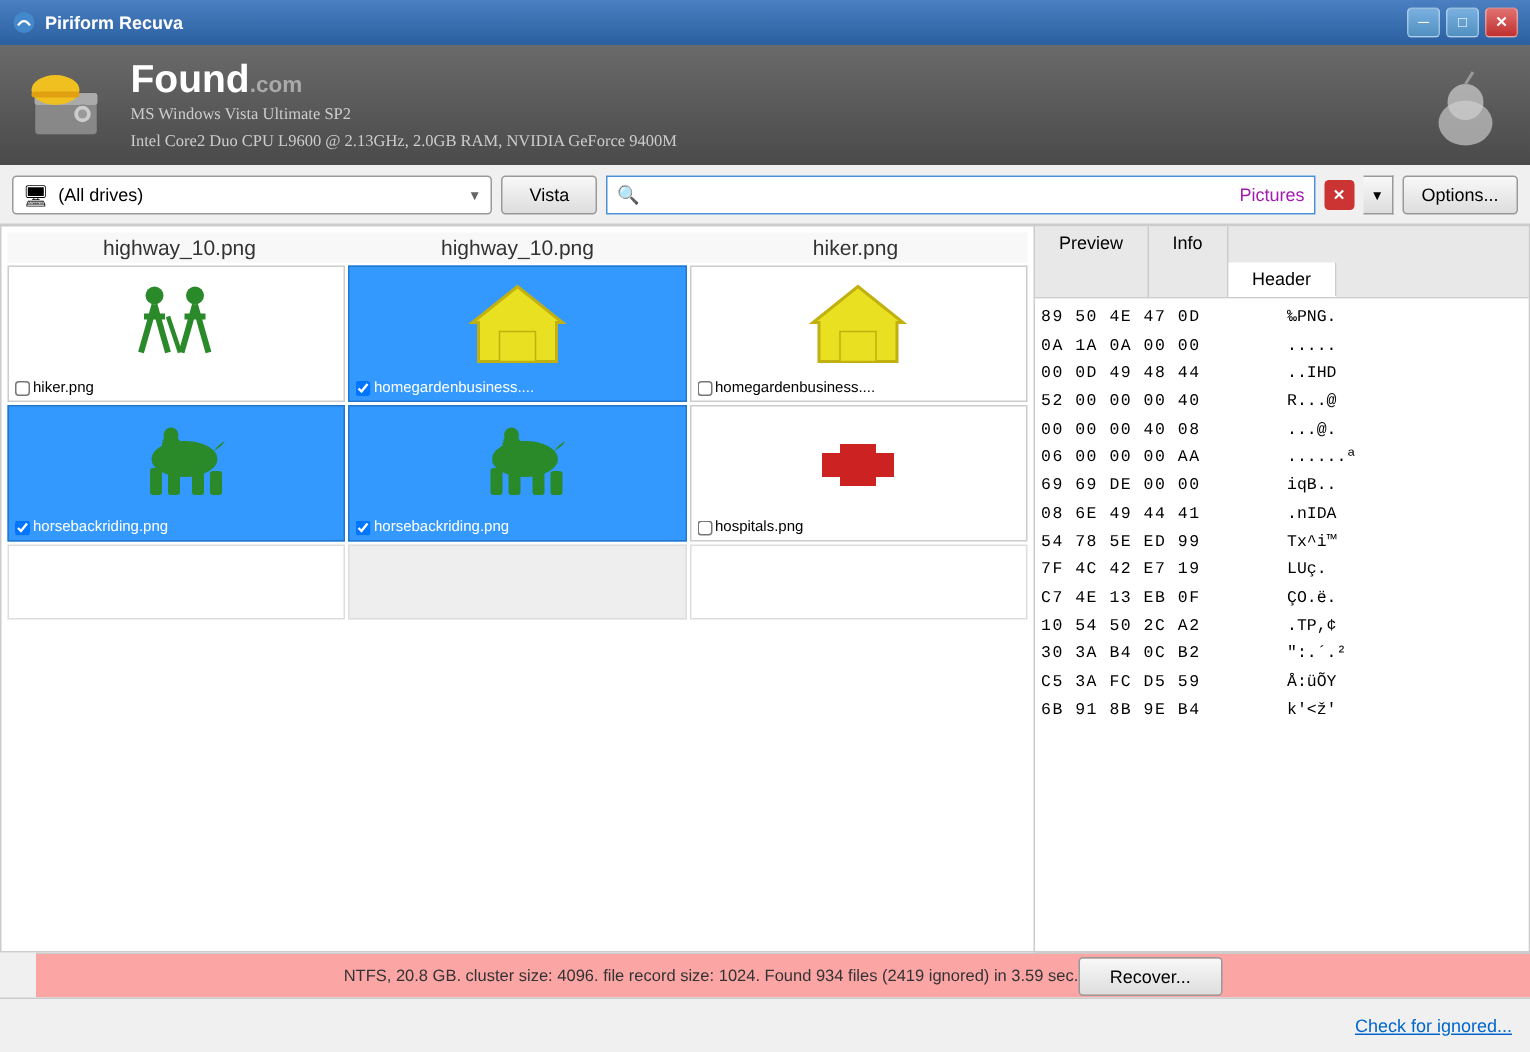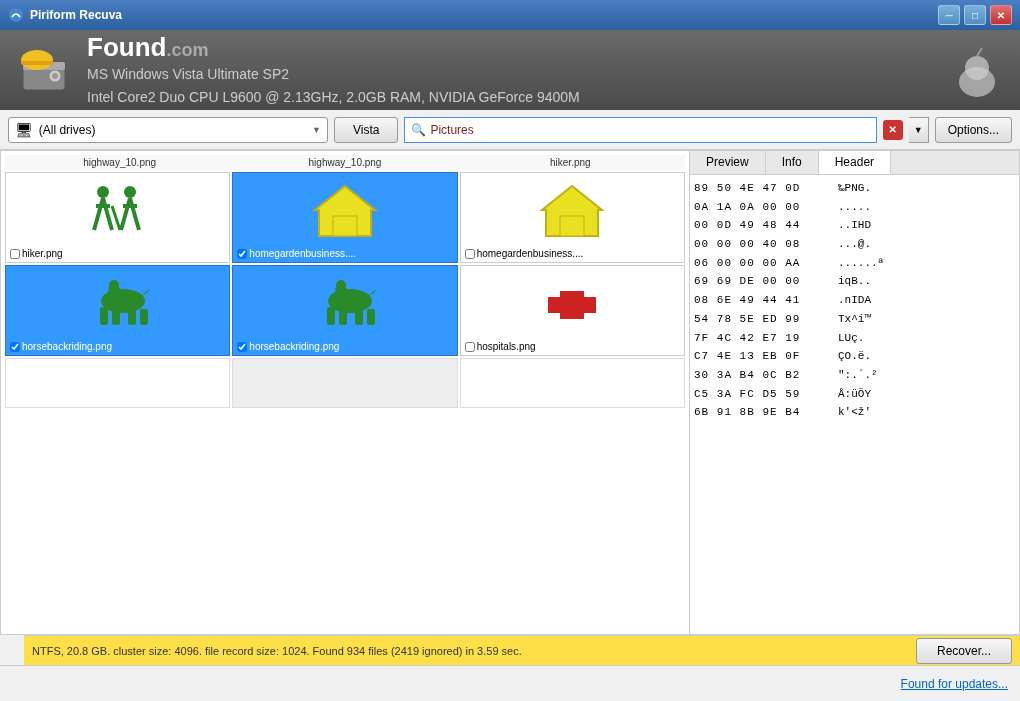--- a/index.html
+++ b/index.html
@@ -35,21 +35,21 @@
       background: linear-gradient(to bottom, #6a6a6a 0%, #4a4a4a 100%);
       height: 80px;
       display: flex;
       align-items: center;
       padding: 0 15px;
       justify-content: space-between;
     }
     .header-left { display: flex; align-items: center; gap: 12px; }
     .header-text { color: white; }
     .header-title { font-size: 26px; font-weight: bold; color: white; }
-    .header-subtitle { font-size: 14px; color: #ccc; line-height: 1.6; }
+    .header-subtitle { font-size: 11px; color: #ccc; line-height: 1.6; font-family: Liberation Serif, serif; }
 
     
     .toolbar {
       background: #f0f0f0;
       border-bottom: 1px solid #ccc;
       padding: 6px 8px;
       display: flex;
       align-items: center;
       gap: 6px;
       height: 40px;
@@ -80,21 +80,21 @@
     .filter-box {
       display: flex; align-items: center;
       background: white;
       border: 1px solid #4a90d9;
       height: 26px;
       padding: 0 6px;
       gap: 4px;
       flex: 1;
     }
     .filter-icon { color: #4a90d9; font-size: 12px; }
-    .filter-text { color: #7f1d1d; font-size: 12px; flex: 1; }
+    .filter-text { color: #a21caf; font-size: 12px; flex: 1; text-align: right; }
     .filter-clear {
       width: 20px; height: 20px;
       background: #cc3333;
       border-radius: 3px;
       display: flex; align-items: center; justify-content: center;
       color: white; font-size: 10px; font-weight: bold;
       cursor: pointer;
     }
     .filter-dropdown {
       background: linear-gradient(to bottom, #f8f8f8, #ddd);
@@ -130,21 +130,21 @@
       overflow-y: scroll;
       padding: 4px;
       display: flex;
       flex-direction: column;
       gap: 2px;
     }
     .file-names-row {
       display: flex;
       padding: 2px 4px;
       background: #f8f8f8;
-      font-size: 10px;
+      font-size: 14px;
       color: #333;
       gap: 4px;
     }
     .file-names-row span { flex: 1; text-align: center; overflow: hidden; text-overflow: ellipsis; white-space: nowrap; }
     .grid-row {
       display: flex;
       gap: 2px;
     }
     .file-item {
       flex: 1;
@@ -193,45 +193,46 @@
     .panel-tab {
       padding: 4px 16px;
       font-size: 12px;
       cursor: pointer;
       border-right: 1px solid #ccc;
     }
     .panel-tab.active {
       background: white;
       border-bottom: 1px solid white;
       font-weight: normal;
+      margin-top: 24px;
     }
     .header-data {
       flex: 1;
       overflow-y: scroll;
       font-family: 'Courier New', monospace;
       font-size: 11px;
       padding: 4px;
       background: white;
     }
     .hex-row {
       display: flex;
-      gap: 4px;
+      gap: 24px;
       line-height: 1.7;
     }
     .hex-bytes { color: #000; letter-spacing: 1px; min-width: 140px; }
     .hex-ascii { color: #000; }
 
     
     .status-bar {
-      background: #fde047;
+      background: #fca5a5;
       border-top: 1px solid #ccc;
       height: 30px;
       display: flex;
       align-items: center;
-      justify-content: space-between;
+      justify-content: center;
       padding: 0 8px;
       margin-left: 24px;
     }
     .status-text { font-size: 11px; color: #333; }
     .recover-btn {
       background: linear-gradient(to bottom, #f8f8f8, #ddd);
       border: 1px solid #999;
       border-radius: 3px;
       padding: 4px 20px;
       cursor: pointer;
@@ -283,21 +284,21 @@
       <rect x="8" y="22" width="42" height="8" rx="2" fill="#aaa"></rect>
       <circle cx="40" cy="36" r="6" fill="#ccc" stroke="#888" stroke-width="1"></circle>
       <circle cx="40" cy="36" r="3" fill="#999"></circle>
 
       <ellipse cx="22" cy="20" rx="16" ry="10" fill="#f0c020"></ellipse>
       <rect x="8" y="18" width="28" height="5" rx="2" fill="#f0c020"></rect>
       <rect x="6" y="21" width="32" height="4" rx="2" fill="#e0a010"></rect>
     </svg>
     <div class="header-text">
       <div class="header-title">
-        <span>Found</span><span style="font-size:18px;color:#aaa;">.com</span>
+        <span>Found</span><span style="font-size:15px;color:#aaa;">.com</span>
       </div>
       <div class="header-subtitle">MS Windows Vista Ultimate SP2</div>
       <div class="header-subtitle">Intel Core2 Duo CPU L9600 @ 2.13GHz, 2.0GB RAM, NVIDIA GeForce 9400M</div>
     </div>
   </div>
 
   <svg width="55" height="60" viewBox="0 0 55 60">
     <ellipse cx="27" cy="42" rx="18" ry="15" fill="#c8c8c8" opacity="0.7"></ellipse>
     <ellipse cx="27" cy="28" rx="12" ry="12" fill="#d0d0d0" opacity="0.7"></ellipse>
     <line x1="27" y1="16" x2="32" y2="8" stroke="#999" stroke-width="2"></line>
@@ -456,20 +457,24 @@
         </div>
         <div class="hex-row">
           <span class="hex-bytes">0A 1A 0A 00 00</span>
           <span class="hex-ascii">.....</span>
         </div>
         <div class="hex-row">
           <span class="hex-bytes">00 0D 49 48 44</span>
           <span class="hex-ascii">..IHD</span>
         </div>
         <div class="hex-row">
+          <span class="hex-bytes">52 00 00 00 40</span>
+          <span class="hex-ascii">R...@</span>
+        </div>
+        <div class="hex-row">
           <span class="hex-bytes">00 00 00 40 08</span>
           <span class="hex-ascii">...@.</span>
         </div>
         <div class="hex-row">
           <span class="hex-bytes">06 00 00 00 AA</span>
           <span class="hex-ascii">......ª</span>
         </div>
         <div class="hex-row">
           <span class="hex-bytes">69 69 DE 00 00</span>
           <span class="hex-ascii">iqB..</span>
@@ -482,20 +487,24 @@
           <span class="hex-bytes">54 78 5E ED 99</span>
           <span class="hex-ascii">Tx^i™</span>
         </div>
         <div class="hex-row">
           <span class="hex-bytes">7F 4C 42 E7 19</span>
           <span class="hex-ascii">LUç.</span>
         </div>
         <div class="hex-row">
           <span class="hex-bytes">C7 4E 13 EB 0F</span>
           <span class="hex-ascii">ÇO.ë.</span>
+        </div>
+        <div class="hex-row">
+          <span class="hex-bytes">10 54 50 2C A2</span>
+          <span class="hex-ascii">.TP,¢</span>
         </div>
         <div class="hex-row">
           <span class="hex-bytes">30 3A B4 0C B2</span>
           <span class="hex-ascii">":.´.²</span>
         </div>
         <div class="hex-row">
           <span class="hex-bytes">C5 3A FC D5 59</span>
           <span class="hex-ascii">Å:üÕY</span>
         </div>
         <div class="hex-row">
@@ -506,14 +515,14 @@
   </div>
 
 </div>
 
 <div class="status-bar">
   <span class="status-text">NTFS, 20.8 GB. cluster size: 4096. file record size: 1024. Found 934 files (2419 ignored) in 3.59 sec.</span>
   <button class="recover-btn">Recover...</button>
 </div>
 
 <div class="bottom-bar">
-  <span class="check-updates">Found for updates...</span>
+  <span class="check-updates">Check for ignored...</span>
 </div>
 
 </body></html>

